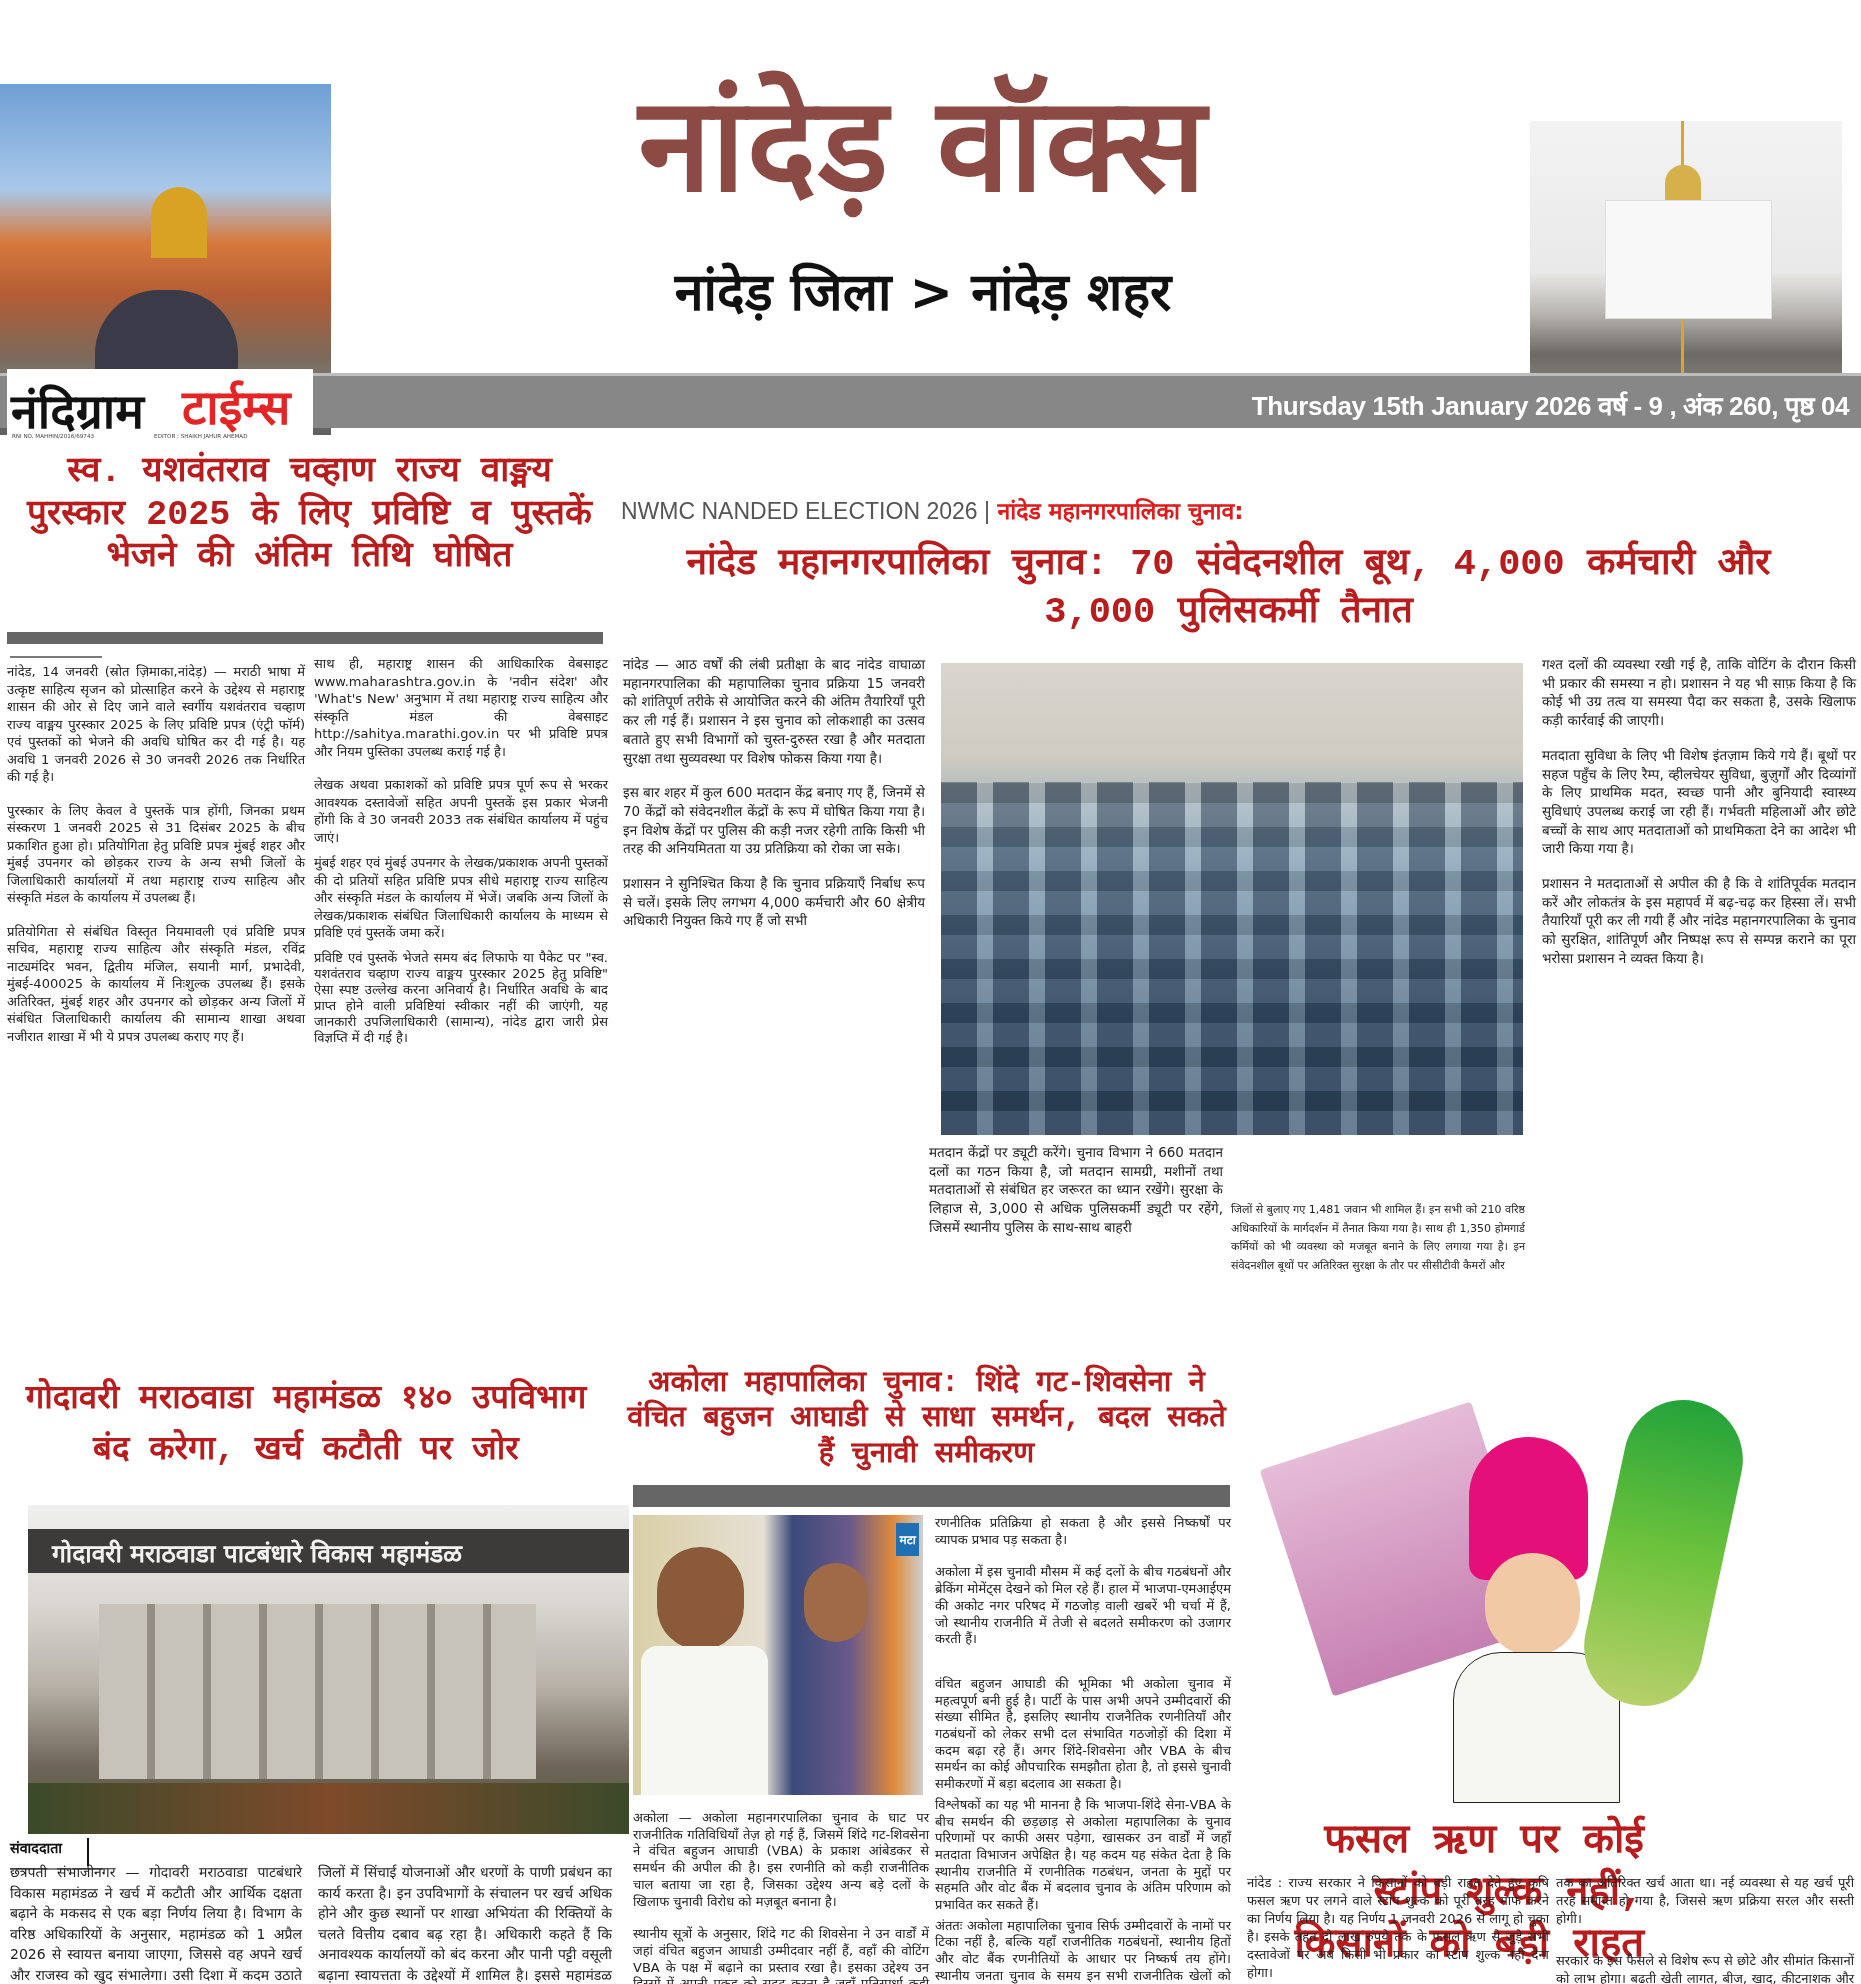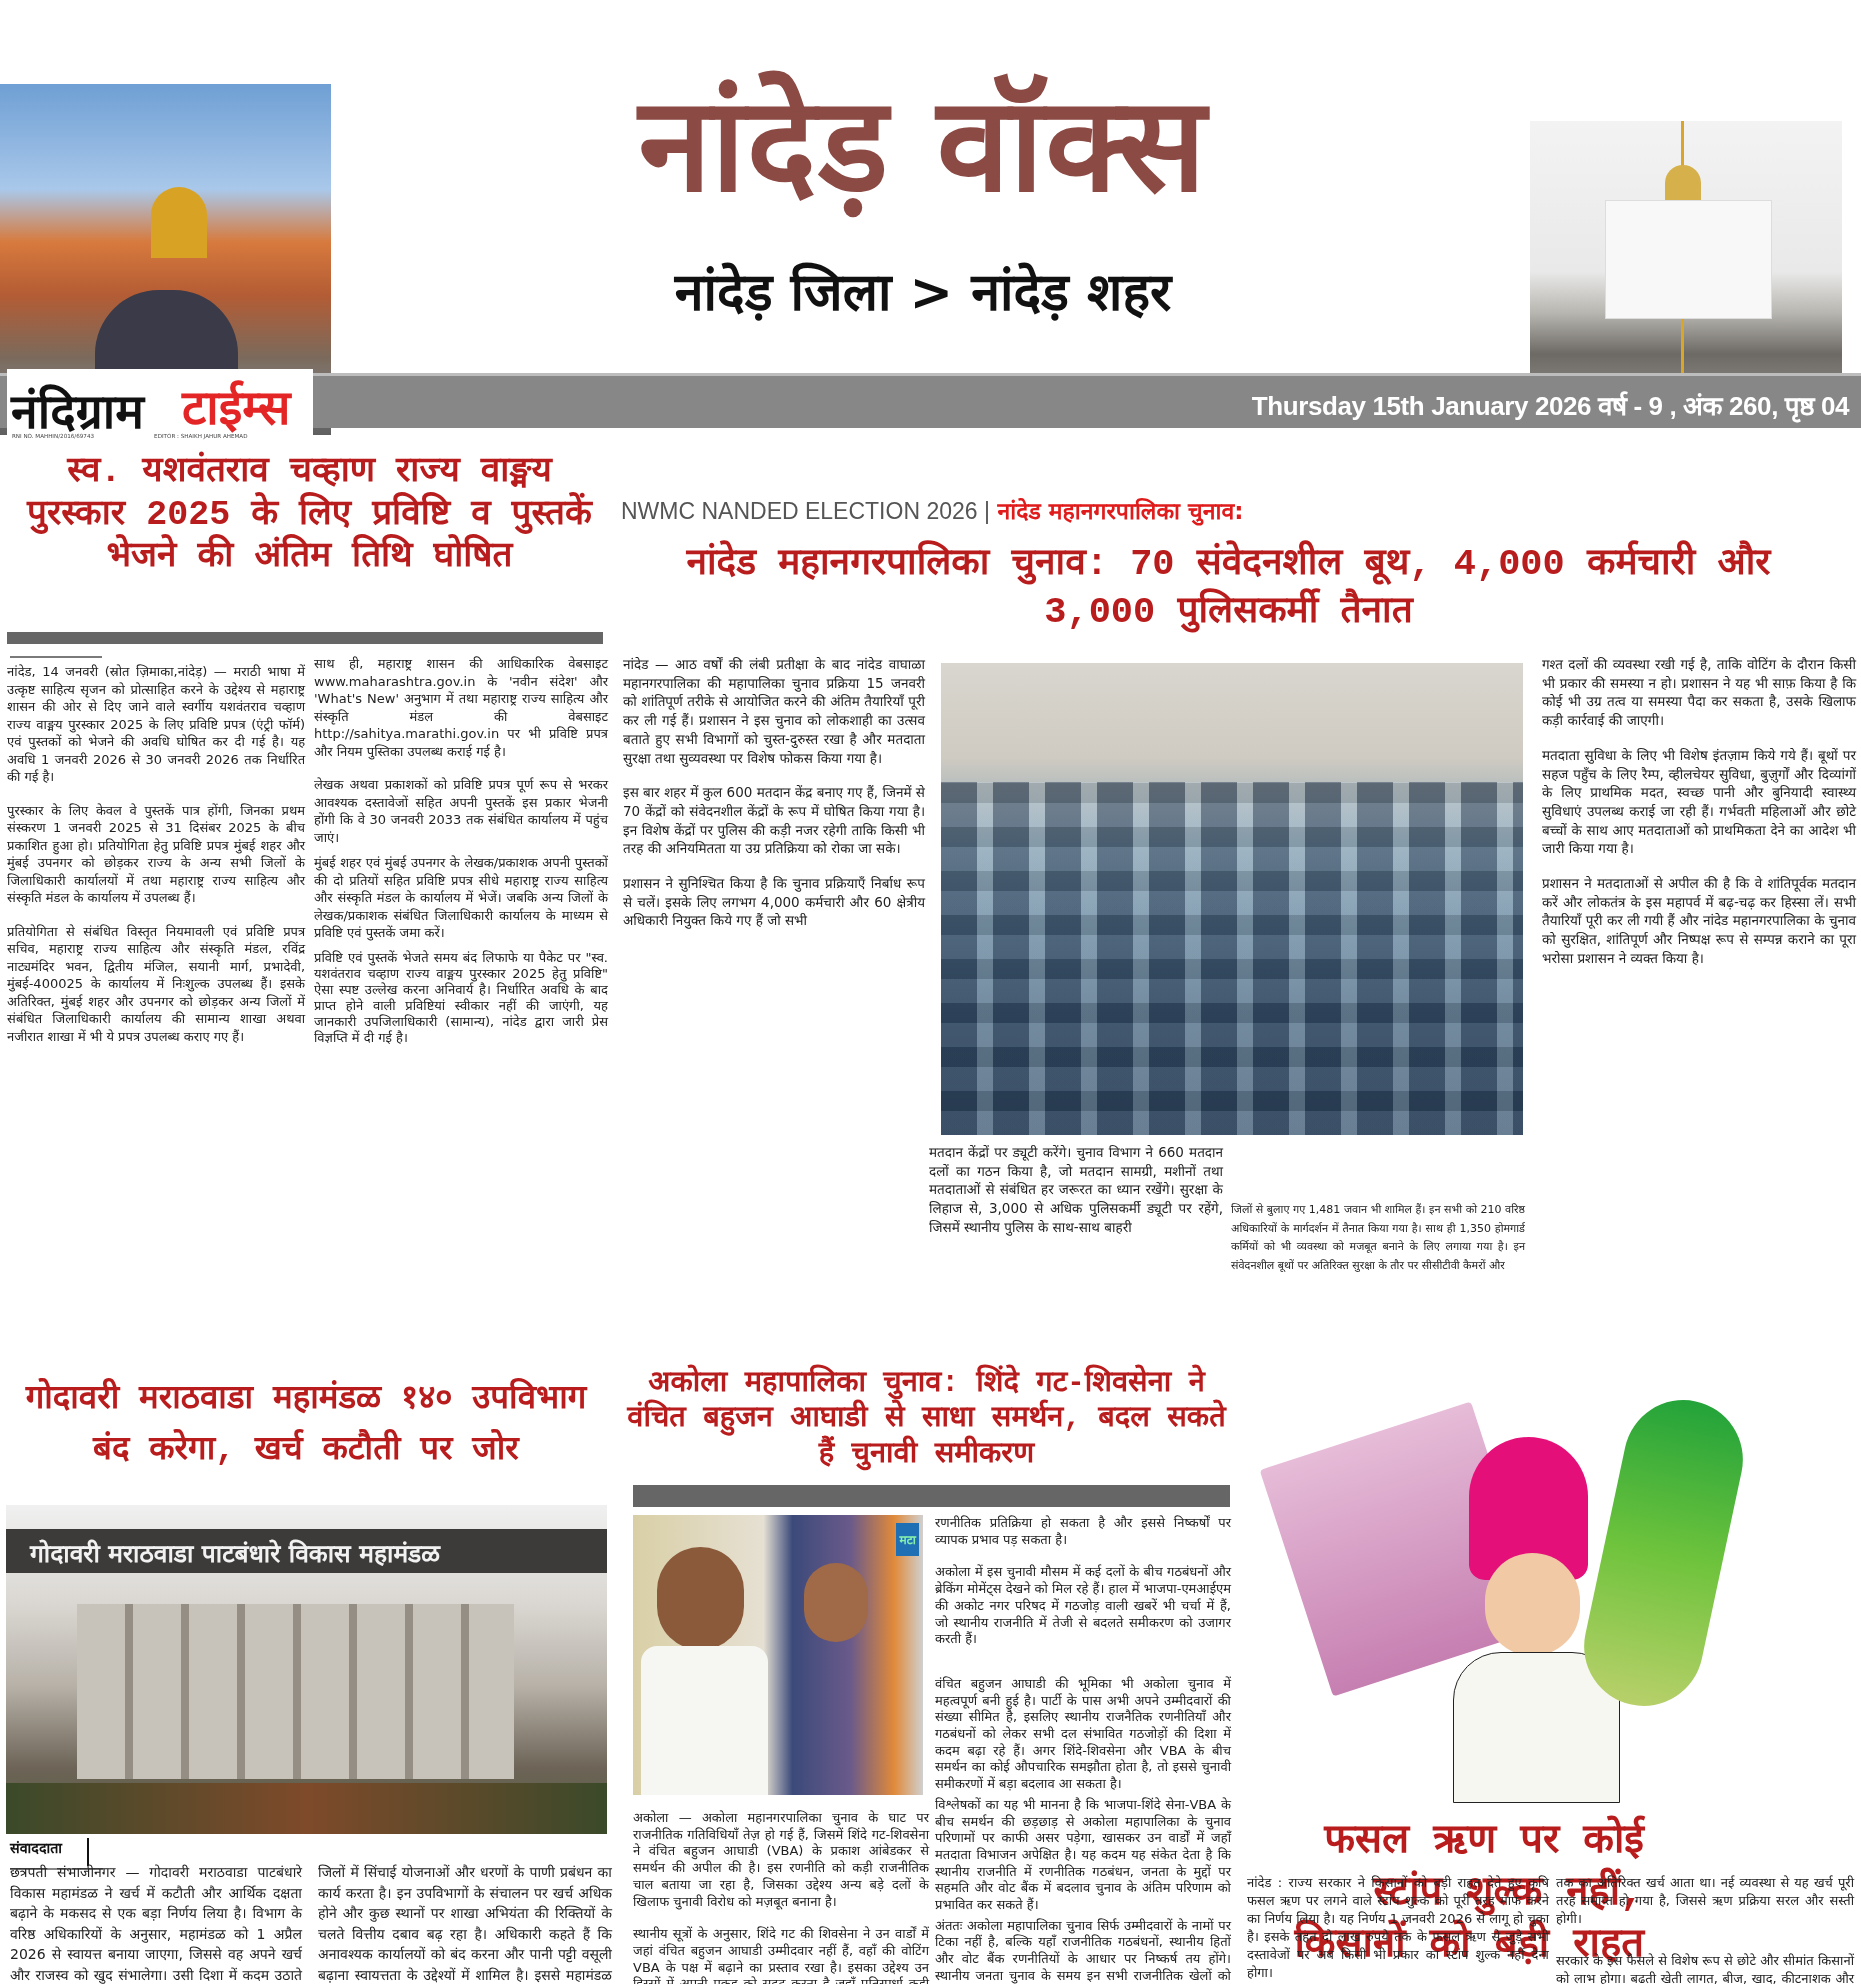--- a/index.html
+++ b/index.html
@@ -86,41 +86,41 @@
 </div>
 <div class="abs txt" style="left:929px;top:1143px;width:294px;font-size:13.5px;line-height:18.7px;">मतदान केंद्रों पर ड्यूटी करेंगे। चुनाव विभाग ने 660 मतदान दलों का गठन किया है, जो मतदान सामग्री, मशीनों तथा मतदाताओं से संबंधित हर जरूरत का ध्यान रखेंगे। सुरक्षा के लिहाज से, 3,000 से अधिक पुलिसकर्मी ड्यूटी पर रहेंगे, जिसमें स्थानीय पुलिस के साथ-साथ बाहरी</div>
 <div class="abs txt" style="left:1231px;top:1201px;width:294px;font-size:11px;line-height:18.7px;">जिलों से बुलाए गए 1,481 जवान भी शामिल हैं। इन सभी को 210 वरिष्ठ अधिकारियों के मार्गदर्शन में तैनात किया गया है। साथ ही 1,350 होमगार्ड कर्मियों को भी व्यवस्था को मजबूत बनाने के लिए लगाया गया है। इन संवेदनशील बूथों पर अतिरिक्त सुरक्षा के तौर पर सीसीटीवी कैमरों और</div>
 <div class="abs" style="left:1542px;top:655px;width:314px;">
   <p class="txt" style="font-size:13.5px;line-height:18.7px;margin-bottom:16px;">गश्त दलों की व्यवस्था रखी गई है, ताकि वोटिंग के दौरान किसी भी प्रकार की समस्या न हो। प्रशासन ने यह भी साफ़ किया है कि कोई भी उग्र तत्व या समस्या पैदा कर सकता है, उसके खिलाफ कड़ी कार्रवाई की जाएगी।</p>
   <p class="txt" style="font-size:13.5px;line-height:18.7px;margin-bottom:16px;">मतदाता सुविधा के लिए भी विशेष इंतज़ाम किये गये हैं। बूथों पर सहज पहुँच के लिए रैम्प, व्हीलचेयर सुविधा, बुज़ुर्गों और दिव्यांगों के लिए प्राथमिक मदत, स्वच्छ पानी और बुनियादी स्वास्थ्य सुविधाएं उपलब्ध कराई जा रही हैं। गर्भवती महिलाओं और छोटे बच्चों के साथ आए मतदाताओं को प्राथमिकता देने का आदेश भी जारी किया गया है।</p>
   <p class="txt" style="font-size:13.5px;line-height:18.7px;">प्रशासन ने मतदाताओं से अपील की है कि वे शांतिपूर्वक मतदान करें और लोकतंत्र के इस महापर्व में बढ़-चढ़ कर हिस्सा लें। सभी तैयारियाँ पूरी कर ली गयी हैं और नांदेड महानगरपालिका के चुनाव को सुरक्षित, शांतिपूर्ण और निष्पक्ष रूप से सम्पन्न कराने का पूरा भरोसा प्रशासन ने व्यक्त किया है।</p>
 </div>
 
 <div class="abs hl" style="left:16px;top:1374px;width:580px;font-size:33px;line-height:1.55;">गोदावरी मराठवाडा महामंडळ १४० उपविभाग बंद करेगा, खर्च कटौती पर जोर</div>
-<div class="photo" style="left:6px;top:1505px;width:601px;height:329px;background:linear-gradient(180deg,#f0f0f0 0%,#dad7d2 30%,#b7b1a8 55%,#6d6457 80%,#4e5a3e 100%);">
+<div class="photo" style="left:28px;top:1505px;width:601px;height:329px;background:linear-gradient(180deg,#f0f0f0 0%,#dad7d2 30%,#b7b1a8 55%,#6d6457 80%,#4e5a3e 100%);">
   <div style="position:absolute;left:0;top:24px;width:601px;height:44px;background:#3d3b3a;"></div>
   <span style="position:absolute;left:24px;top:31px;font-size:24.6px;font-weight:bold;color:#f2f2f2;">गोदावरी मराठवाडा पाटबंधारे विकास महामंडळ</span>
   <div style="position:absolute;left:71px;top:99px;width:437px;height:175px;background:repeating-linear-gradient(90deg,#c7c2ba 0 48px,#958e84 48px 56px);"></div>
   <div style="position:absolute;left:0;top:278px;width:601px;height:52px;background:linear-gradient(90deg,#3b4a2a,#7e4a2a,#3b4a2a);"></div>
 </div>
 <div class="abs" style="left:10px;top:1838px;width:93px;height:32px;border-bottom:2.4px solid #888;">
   <span style="font-size:14.3px;font-weight:bold;">संवाददाता</span>
   <span style="position:absolute;left:77px;top:0;width:2.4px;height:28px;background:#111;"></span>
 </div>
 <div class="abs txt" style="left:10px;top:1862px;width:292px;font-size:14px;line-height:20.6px;">छत्रपती संभाजीनगर — गोदावरी मराठवाडा पाटबंधारे विकास महामंडळ ने खर्च में कटौती और आर्थिक दक्षता बढ़ाने के मकसद से एक बड़ा निर्णय लिया है। विभाग के वरिष्ठ अधिकारियों के अनुसार, महामंडळ को 1 अप्रैल 2026 से स्वायत्त बनाया जाएगा, जिससे वह अपने खर्च और राजस्व को खुद संभालेगा। उसी दिशा में कदम उठाते हुए महामंडळ के १४० उपविभाग (सब-डिवीजन) बंद करने का प्रस्ताव तैयार किया गया है। गोदावरी महामंडळ मराठवाडा के 10</div>
 <div class="abs txt" style="left:318px;top:1862px;width:294px;font-size:14px;line-height:20.6px;">जिलों में सिंचाई योजनाओं और धरणों के पाणी प्रबंधन का कार्य करता है। इन उपविभागों के संचालन पर खर्च अधिक होने और कुछ स्थानों पर शाखा अभियंता की रिक्तियों के चलते वित्तीय दबाव बढ़ रहा है। अधिकारी कहते हैं कि अनावश्यक कार्यालयों को बंद करना और पानी पट्टी वसूली बढ़ाना स्वायत्तता के उद्देश्यों में शामिल है। इससे महामंडळ की वित्तीय स्थिति मजबूत होगी और मराठवाडा में सिंचाई सेवाओं की निरंतरता बनी रहेगी।</div>
 
 <div class="abs hl" style="left:625px;top:1366px;width:603px;font-size:29px;line-height:1.22;">अकोला महापालिका चुनाव: शिंदे गट-शिवसेना ने वंचित बहुजन आघाडी से साधा समर्थन, बदल सकते हैं चुनावी समीकरण</div>
 <div class="rule" style="left:633px;top:1485px;width:597px;height:22px;background:#666;"></div>
 <div class="photo" style="left:633px;top:1515px;width:597px;height:1"></div>
 <div class="photo" style="left:633px;top:1515px;width:290px;height:280px;background:linear-gradient(90deg,#d9cfa6 0%,#e6e0d3 45%,#3b4a7a 55%,#6a5a8a 75%,#e08a3a 90%,#d0d0d0 100%);">
   <div style="position:absolute;left:24px;top:32px;width:87px;height:103px;border-radius:44px;background:#8a5a3a;"></div>
   <div style="position:absolute;left:8px;top:131px;width:127px;height:149px;background:#f6f6f2;border-radius:16px 16px 0 0;"></div>
   <div style="position:absolute;left:171px;top:48px;width:64px;height:79px;border-radius:32px;background:#a06a48;"></div>
-  <span style="position:absolute;right:4px;top:8px;background:#1f6fb5;color:#86efac;font-size:12px;font-weight:bold;padding:8px 3.2px;">मटा</span>
+  <span style="position:absolute;right:4px;top:8px;background:#1f6fb5;color:#ffffff;font-size:12px;font-weight:bold;padding:8px 3.2px;">मटा</span>
 </div>
 <div class="abs" style="left:633px;top:1810px;width:296px;">
   <p class="txt" style="font-size:13px;line-height:16.7px;margin-bottom:16px;">अकोला — अकोला महानगरपालिका चुनाव के घाट पर राजनीतिक गतिविधियाँ तेज़ हो गई हैं, जिसमें शिंदे गट-शिवसेना ने वंचित बहुजन आघाडी (VBA) के प्रकाश आंबेडकर से समर्थन की अपील की है। इस रणनीति को कड़ी राजनीतिक चाल बताया जा रहा है, जिसका उद्देश्य अन्य बड़े दलों के खिलाफ चुनावी विरोध को मज़बूत बनाना है।</p>
   <p class="txt" style="font-size:13px;line-height:16.7px;margin-bottom:16px;">स्थानीय सूत्रों के अनुसार, शिंदे गट की शिवसेना ने उन वार्डों में जहां वंचित बहुजन आघाडी उम्मीदवार नहीं हैं, वहाँ की वोटिंग VBA के पक्ष में बढ़ाने का प्रस्ताव रखा है। इसका उद्देश्य उन हिस्सों में अपनी पकड़ को सुदृढ़ करना है जहाँ प्रतिस्पर्धा कड़ी है। इस समर्थन के पीछे विचार यह है कि वंचित बहुजन आघाडी के समर्थक और वोट बैंक साझा करने से शिंदे सेने को फायदेमंद परिणाम मिल सकते हैं।</p>
 
 </div>
 <div class="abs" style="left:935px;top:1515px;width:296px;">
   <p class="txt" style="font-size:13px;line-height:16.7px;margin-bottom:16px;">रणनीतिक प्रतिक्रिया हो सकता है और इससे निष्कर्षों पर व्यापक प्रभाव पड़ सकता है।</p>
   <p class="txt" style="font-size:13px;line-height:16.7px;margin-bottom:28px;">अकोला में इस चुनावी मौसम में कई दलों के बीच गठबंधनों और ब्रेकिंग मोमेंट्स देखने को मिल रहे हैं। हाल में भाजपा-एमआईएम की अकोट नगर परिषद में गठजोड़ वाली खबरें भी चर्चा में हैं, जो स्थानीय राजनीति में तेजी से बदलते समीकरण को उजागर करती हैं।</p>
   <p class="txt" style="font-size:13px;line-height:16.7px;margin-bottom:4px;">वंचित बहुजन आघाडी की भूमिका भी अकोला चुनाव में महत्वपूर्ण बनी हुई है। पार्टी के पास अभी अपने उम्मीदवारों की संख्या सीमित है, इसलिए स्थानीय राजनैतिक रणनीतियाँ और गठबंधनों को लेकर सभी दल संभावित गठजोड़ों की दिशा में कदम बढ़ा रहे हैं। अगर शिंदे-शिवसेना और VBA के बीच समर्थन का कोई औपचारिक समझौता होता है, तो इससे चुनावी समीकरणों में बड़ा बदलाव आ सकता है।</p>

